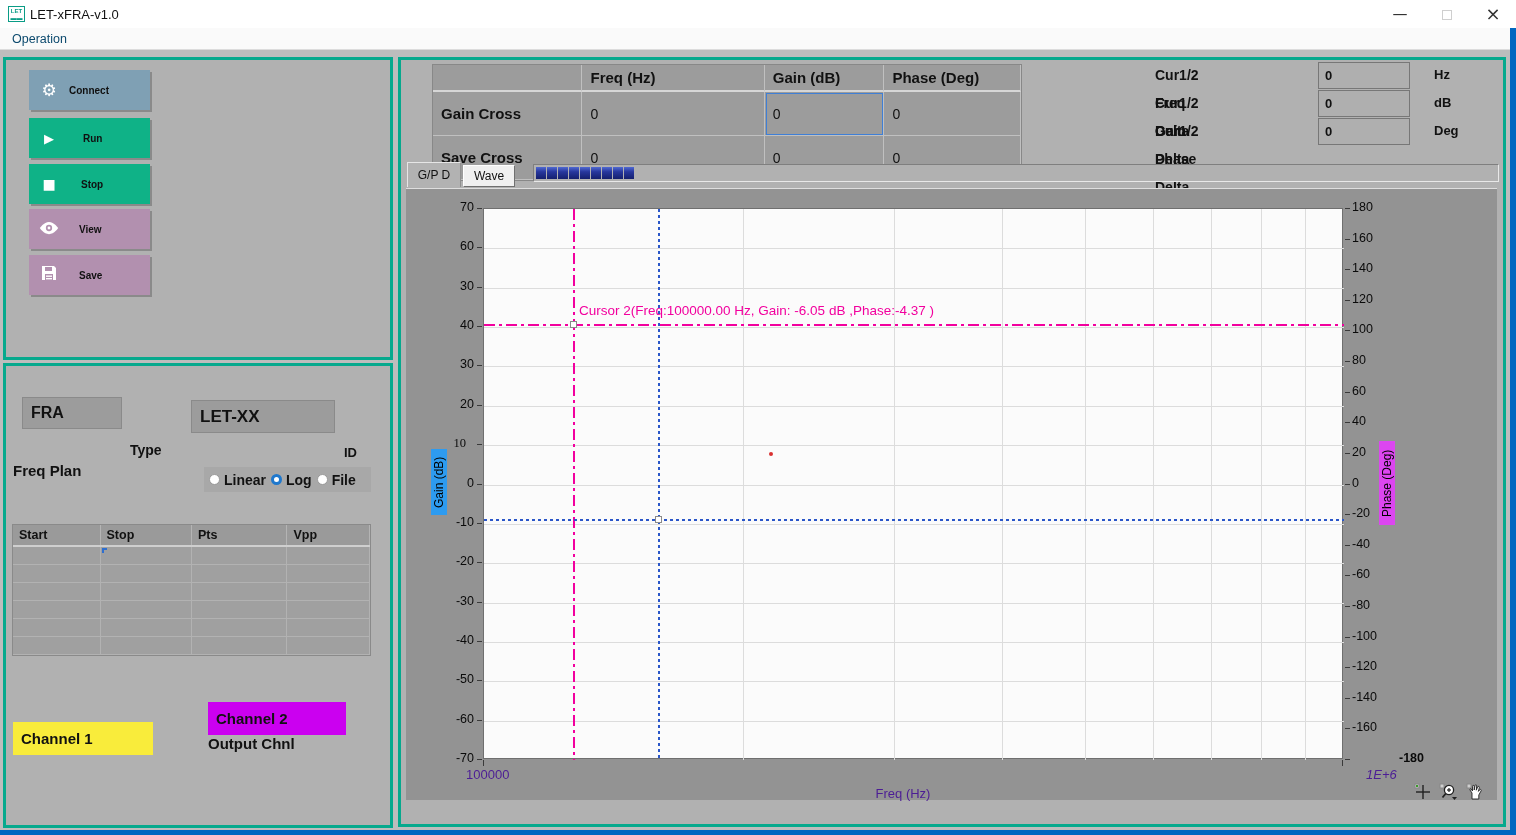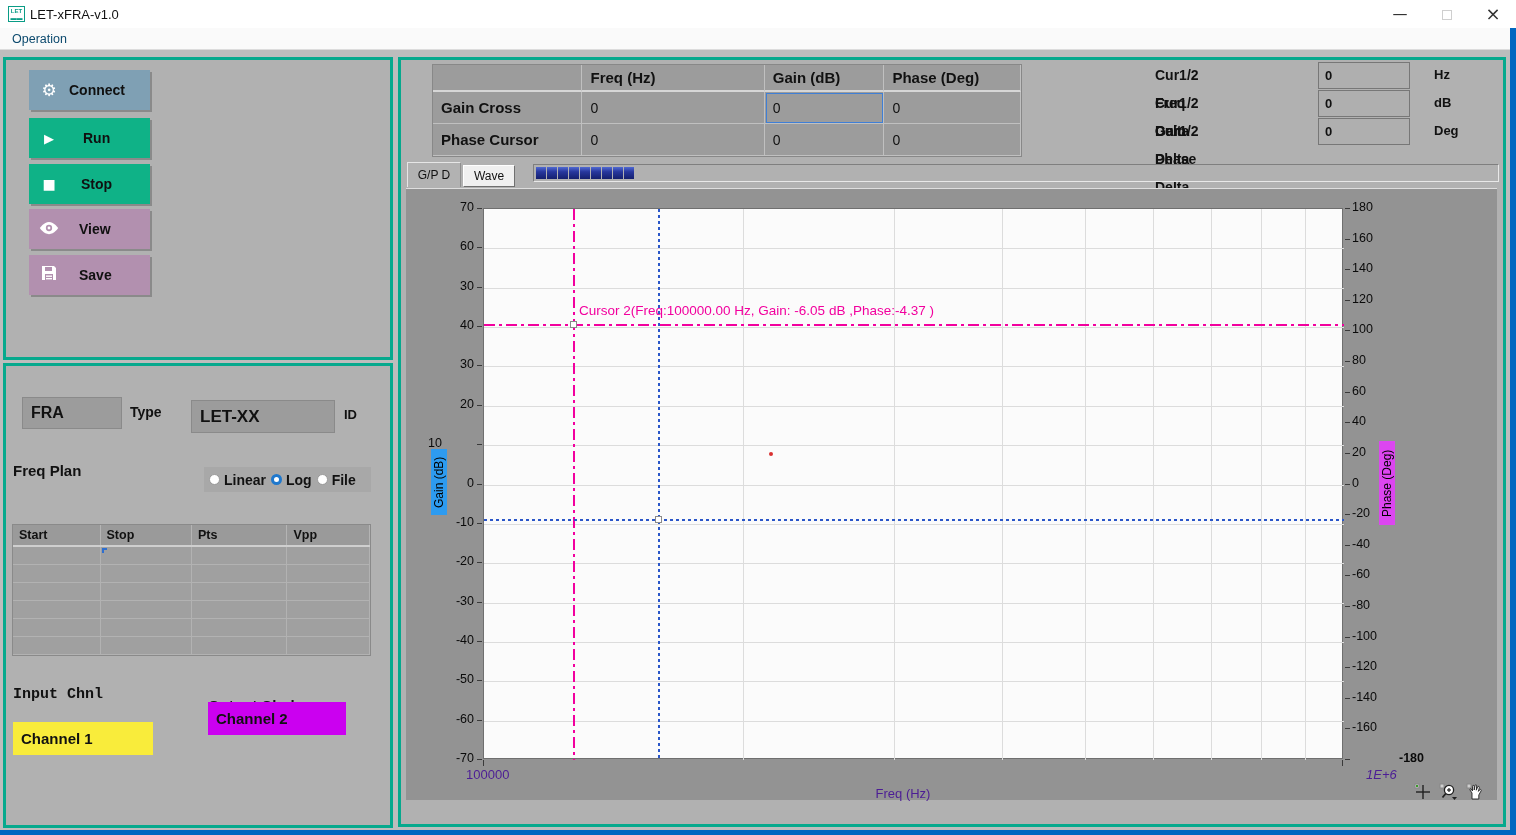--- a/index.html
+++ b/index.html
@@ -22,28 +22,28 @@
   .p2 { left:3px; top:363px; width:390px; height:465px; }
   .p3 { left:398px; top:57px; width:1108px; height:770px; }
 
   
   .accent-r { left:1510px; top:28px; width:6px; height:807px; background:#0067c0; }
   .accent-b { left:0; top:830px; width:1516px; height:5px; background:#0067c0; }
 
   
   .btn { left:29px; width:121px; height:40px; display:flex; align-items:center; box-shadow:2px 2px 0 rgba(90,90,90,.45); cursor:default; }
   .btn .ic { width:40px; text-align:center; color:#fff; font-family:"DejaVu Sans",sans-serif; }
-  .btn .lbl { font-size:14px; font-weight:bold; color:#101010; }
+  .btn .lbl { font-size:10px; font-weight:bold; color:#101010; }
   .btn-connect { background:#7fa0b4; }
   .btn-green { background:#0fb287; }
   .btn-mauve { background:#b290af; }
 
   
   .field { background:#9c9c9c; border:1px solid #8a8a8a; font-weight:bold; padding-left:8px; display:flex; align-items:center; }
-  .sm-label { font-weight:bold; font-size:14px; }
+  .sm-label { font-weight:bold; font-size:14px;margin-top:38px; }
 
   
   .radio-strip { left:204px; top:467px; width:167px; height:25px; background:#a8a8a8; display:flex; align-items:center; padding-left:5px; }
   .radio-item { display:flex; align-items:center; margin-right:5px; }
   .radio-dot { width:11px; height:11px; border-radius:50%; background:#fff; margin-right:4px; border:1px solid #9a9a9a; }
   .radio-dot.sel { background:#fff; border:3.5px solid #1f78cd; }
   .radio-lbl { font-size:14px; font-weight:bold; }
 
   .plan-table { left:12px; top:524px; width:359px; background:#a0a0a0; border:1px solid #8a8a8a; }
   .plan-hrow { display:flex; height:22px; background:#9a9a9a; border-bottom:2px solid #cfcfcf; }
@@ -52,21 +52,21 @@
   .plan-cell { border-right:1px solid #b2b2b2; }
 
   
   .chan-box { height:33px; display:flex; align-items:center; padding-left:8px; font-size:15px; font-weight:bold; }
 
   
   .cross-table { left:432px; top:64px; width:590px; background:#9c9c9c; border:1px solid #888; }
   .cross-row { display:flex; }
   .cross-cell { border-right:1px solid #c0c0c0; padding-left:8px; display:flex; align-items:center; }
   .cross-h { height:27px; font-size:15px; font-weight:bold; border-bottom:2px solid #d6d6d6; }
-  .cross-d { height:32px; font-size:14px; border-bottom:1px solid #c0c0c0; }
+  .cross-d { height:44px; font-size:14px; border-bottom:1px solid #c0c0c0; }
   .cross-label { font-size:15px; font-weight:bold; }
   .cross-sel { outline:1px solid #3f7fd6; outline-offset:-2px; }
 
   
   .delta-label { left:1155px; font-size:14px; font-weight:bold; line-height:28px; }
   .delta-box { left:1318px; width:92px; height:27px; background:#afafaf; border:1px solid #777; font-size:13px; font-weight:bold; padding:5px 0 0 6px; }
   .delta-unit { left:1434px; font-size:13px; font-weight:bold; line-height:28px; }
 
   
   .tab-gpd { left:407px; top:162px; width:54px; height:25px; background:#b2b2b2; border:1px solid #8f8f8f; border-bottom:none; border-top-color:#e6e6e6; border-left-color:#e6e6e6; font-size:12px; text-align:center; padding-top:5px; }
@@ -214,21 +214,21 @@
       <div class="cross-cell cross-h" style="width: 120px;">Gain (dB)</div>
       <div class="cross-cell cross-h" style="width: 137px;">Phase (Deg)</div>
     </div>
     <div class="cross-row">
       <div class="cross-cell cross-d cross-label" style="width: 150px;">Gain Cross</div>
       <div class="cross-cell cross-d" style="width: 183px;">0</div>
       <div class="cross-cell cross-d cross-sel" style="width: 120px;">0</div>
       <div class="cross-cell cross-d" style="width: 137px;">0</div>
     </div>
     <div class="cross-row">
-      <div class="cross-cell cross-d cross-label" style="width: 150px;">Phase Cursor</div>
+      <div class="cross-cell cross-d cross-label" style="width: 150px;">Save Cross</div>
       <div class="cross-cell cross-d" style="width: 183px;">0</div>
       <div class="cross-cell cross-d" style="width: 120px;">0</div>
       <div class="cross-cell cross-d" style="width: 137px;">0</div>
     </div>
   </div>
 <div class="abs" id="delta-rows">
     <div class="abs delta-label" style="position: absolute; top: 61px;">Cur1/2 Freq Delta</div>
     <div class="abs delta-box" style="position: absolute; top: 62px;">0</div>
     <div class="abs delta-unit" style="position: absolute; top: 61px;">Hz</div>
     <div class="abs delta-label" style="position: absolute; top: 89px;">Cur1/2 Gain Delta</div>
@@ -319,21 +319,21 @@
     <div class="tick-label" style="position: absolute; left: 22px; top: 50.4px; width: 46px; text-align: right;">60</div>
     <div style="position: absolute; left: 71px; top: 58.4px; width: 5px; height: 1px; background: rgb(58, 58, 58);"></div>
     <div class="tick-label" style="position: absolute; left: 22px; top: 89.7px; width: 46px; text-align: right;">30</div>
     <div style="position: absolute; left: 71px; top: 97.7px; width: 5px; height: 1px; background: rgb(58, 58, 58);"></div>
     <div class="tick-label" style="position: absolute; left: 22px; top: 129.1px; width: 46px; text-align: right;">40</div>
     <div style="position: absolute; left: 71px; top: 137.1px; width: 5px; height: 1px; background: rgb(58, 58, 58);"></div>
     <div class="tick-label" style="position: absolute; left: 22px; top: 168.4px; width: 46px; text-align: right;">30</div>
     <div style="position: absolute; left: 71px; top: 176.4px; width: 5px; height: 1px; background: rgb(58, 58, 58);"></div>
     <div class="tick-label" style="position: absolute; left: 22px; top: 207.8px; width: 46px; text-align: right;">20</div>
     <div style="position: absolute; left: 71px; top: 215.8px; width: 5px; height: 1px; background: rgb(58, 58, 58);"></div>
-    <div class="tick-label" style="position: absolute; left: 22px; top: 247.1px; width: 46px; ">10</div>
+    <div class="tick-label" style="position: absolute; left: 14px; top: 247.1px; width: 46px; text-align: right; font-family: Liberation Serif, serif;">10</div>
     <div style="position: absolute; left: 71px; top: 255.1px; width: 5px; height: 1px; background: rgb(58, 58, 58);"></div>
     <div class="tick-label" style="position: absolute; left: 22px; top: 286.5px; width: 46px; text-align: right;">0</div>
     <div style="position: absolute; left: 71px; top: 294.5px; width: 5px; height: 1px; background: rgb(58, 58, 58);"></div>
     <div class="tick-label" style="position: absolute; left: 22px; top: 325.9px; width: 46px; text-align: right;">-10</div>
     <div style="position: absolute; left: 71px; top: 333.9px; width: 5px; height: 1px; background: rgb(58, 58, 58);"></div>
     <div class="tick-label" style="position: absolute; left: 22px; top: 365.2px; width: 46px; text-align: right;">-20</div>
     <div style="position: absolute; left: 71px; top: 373.2px; width: 5px; height: 1px; background: rgb(58, 58, 58);"></div>
     <div class="tick-label" style="position: absolute; left: 22px; top: 404.6px; width: 46px; text-align: right;">-30</div>
     <div style="position: absolute; left: 71px; top: 412.6px; width: 5px; height: 1px; background: rgb(58, 58, 58);"></div>
     <div class="tick-label" style="position: absolute; left: 22px; top: 443.9px; width: 46px; text-align: right;">-40</div>

